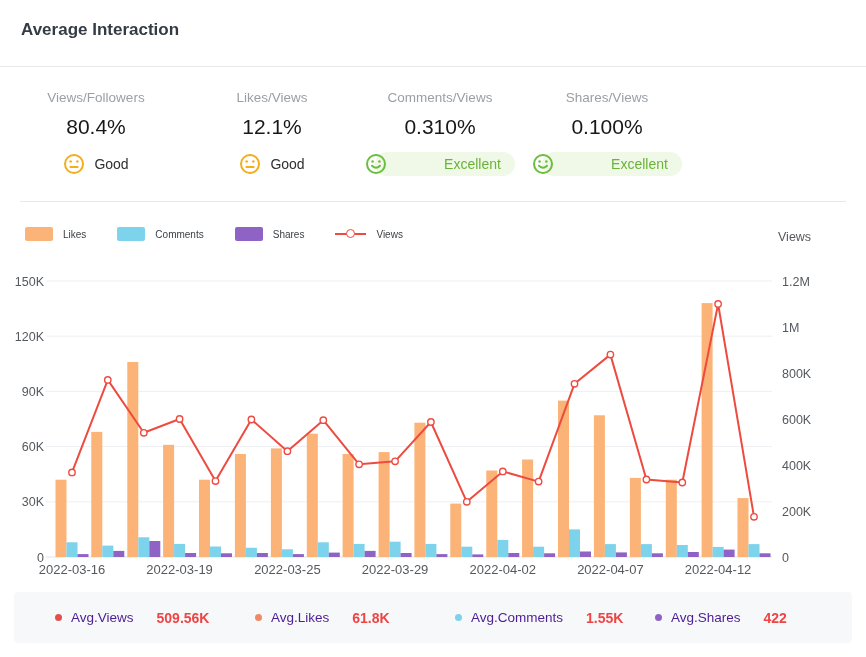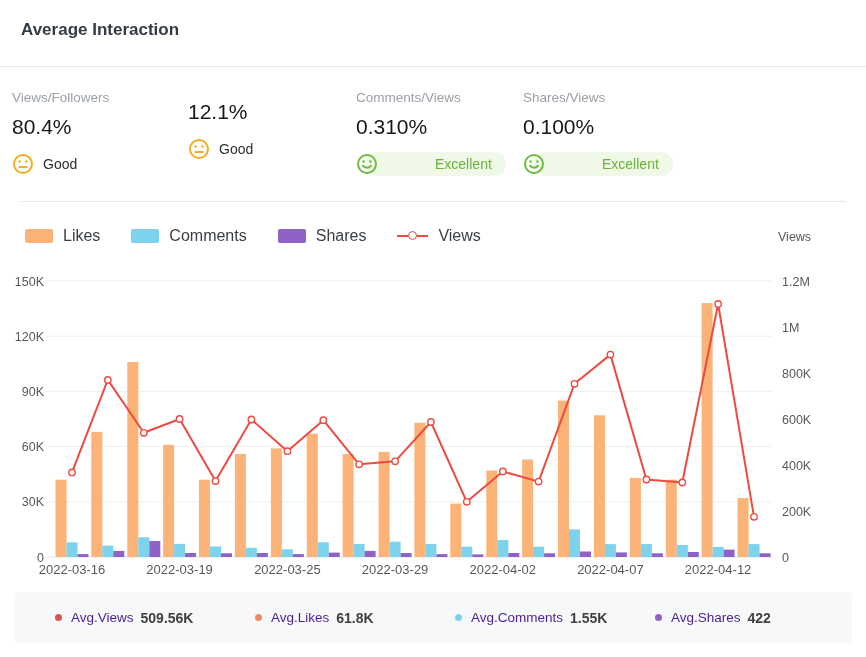--- a/index.html
+++ b/index.html
@@ -1,64 +1,64 @@
 <!DOCTYPE html>
 <html><head>
 <meta charset="utf-8">
 <style>
   html,body{margin:0;padding:0;background:#fff;}
   .page{position:relative;width:866px;height:657px;background:#fff;overflow:hidden;
-        font-family:"Liberation Sans","DejaVu Sans",sans-serif;}
+        font-family:"Liberation Sans","DejaVu Sans",sans-serif;text-align:center;}
   .title{position:absolute;left:21px;top:20px;font-size:17px;font-weight:bold;color:#333b44;}
   .divider1{position:absolute;left:0;right:0;top:66px;height:1px;background:#e7e8ea;}
   .divider2{position:absolute;left:20px;right:20px;top:201px;height:1px;background:#e7e8ea;}
   .metric{position:absolute;top:90px;width:168px;}
   .m-label{font-size:13.5px;color:#9aa0a6;}
   .m-value{margin-top:10px;font-size:21px;color:#17181a;}
   .status{position:relative;display:inline-flex;align-items:center;margin-top:13px;height:24px;}
   .status.excellent{padding-right:14px;gap:48px;}
   .status .pill{position:absolute;left:10px;right:0;top:0;bottom:0;border-radius:12px;}
   .status svg,.status .s-text{position:relative;}
   .s-text{margin-left:9px;font-size:14px;}
   .status.good .s-text{color:#2f2f2f;}
   .legend{position:absolute;left:25px;top:227px;display:flex;align-items:center;gap:31px;}
   .legend-item{display:flex;align-items:center;cursor:pointer;}
   .swatch{width:28px;height:14px;border-radius:2px;}
-  .legend-label{margin-left:10px;font-size:16px;color:#3a3f44;}
+  .legend-label{margin-left:10px;font-size:10px;color:#3a3f44;}
   .views-symbol{position:relative;width:31px;height:14px;display:inline-block;}
   .views-symbol .vline{position:absolute;left:0;right:0;top:6px;height:2px;}
   .views-symbol .vcircle{position:absolute;left:11px;top:2px;width:7px;height:7px;border-radius:50%;
        background:#fff;border:1.5px solid;}
   .views-axis-title{position:absolute;left:778px;top:230px;font-size:12.5px;color:#55595d;}
   .chart-svg{position:absolute;left:0;top:246px;}
   .footer{position:absolute;left:14px;right:14px;top:592px;height:51px;background:#f7f8fa;
       border-radius:4px;display:flex;align-items:center;padding-left:41px;box-sizing:border-box;}
   .stat{display:flex;align-items:center;width:200px;}
   .stat:last-child{width:auto;}
   .dot{width:7px;height:7px;border-radius:50%;flex:none;}
   .stat-label{margin-left:9px;font-size:13.5px;color:#4c1d95;}
-  .stat-value{margin-left:7px;font-size:14px;font-weight:bold;color:#404040;}
+  .stat-value{margin-left:23px;font-size:14px;font-weight:bold;color:#ef4444;}
 </style>
 </head>
 <body>
 
 <div class="page">
   <div class="title">Average Interaction</div>
   <div class="divider1"></div>
   <div id="metrics">
       <div class="metric" style="left:12px"><div class="m-label">Views/Followers</div><div class="m-value">80.4%</div><div class="status good">
           <svg width="22" height="22" viewBox="0 0 22 22">
             <circle cx="11" cy="11" r="9" stroke="#f2ae1c" stroke-width="2" fill="none"></circle>
             <circle cx="7.6" cy="8.4" r="1.25" fill="#f2ae1c"></circle>
             <circle cx="14.4" cy="8.4" r="1.25" fill="#f2ae1c"></circle>
             <path d="M7.4 14 L14.6 14" stroke="#f2ae1c" stroke-width="2" stroke-linecap="round"></path>
           </svg>
           <span class="s-text" style="">Good</span>
         </div></div>
-      <div class="metric" style="left:188px"><div class="m-value">12.1%</div><div class="status good">
+      <div class="metric" style="left:188px"><div class="m-label">Likes/Views</div><div class="m-value">12.1%</div><div class="status good">
           <svg width="22" height="22" viewBox="0 0 22 22">
             <circle cx="11" cy="11" r="9" stroke="#f2ae1c" stroke-width="2" fill="none"></circle>
             <circle cx="7.6" cy="8.4" r="1.25" fill="#f2ae1c"></circle>
             <circle cx="14.4" cy="8.4" r="1.25" fill="#f2ae1c"></circle>
             <path d="M7.4 14 L14.6 14" stroke="#f2ae1c" stroke-width="2" stroke-linecap="round"></path>
           </svg>
           <span class="s-text" style="">Good</span>
         </div></div>
       <div class="metric" style="left:356px"><div class="m-label">Comments/Views</div><div class="m-value">0.310%</div><div class="status excellent">
           <span class="pill" style="background:#f0f8e7"></span>

